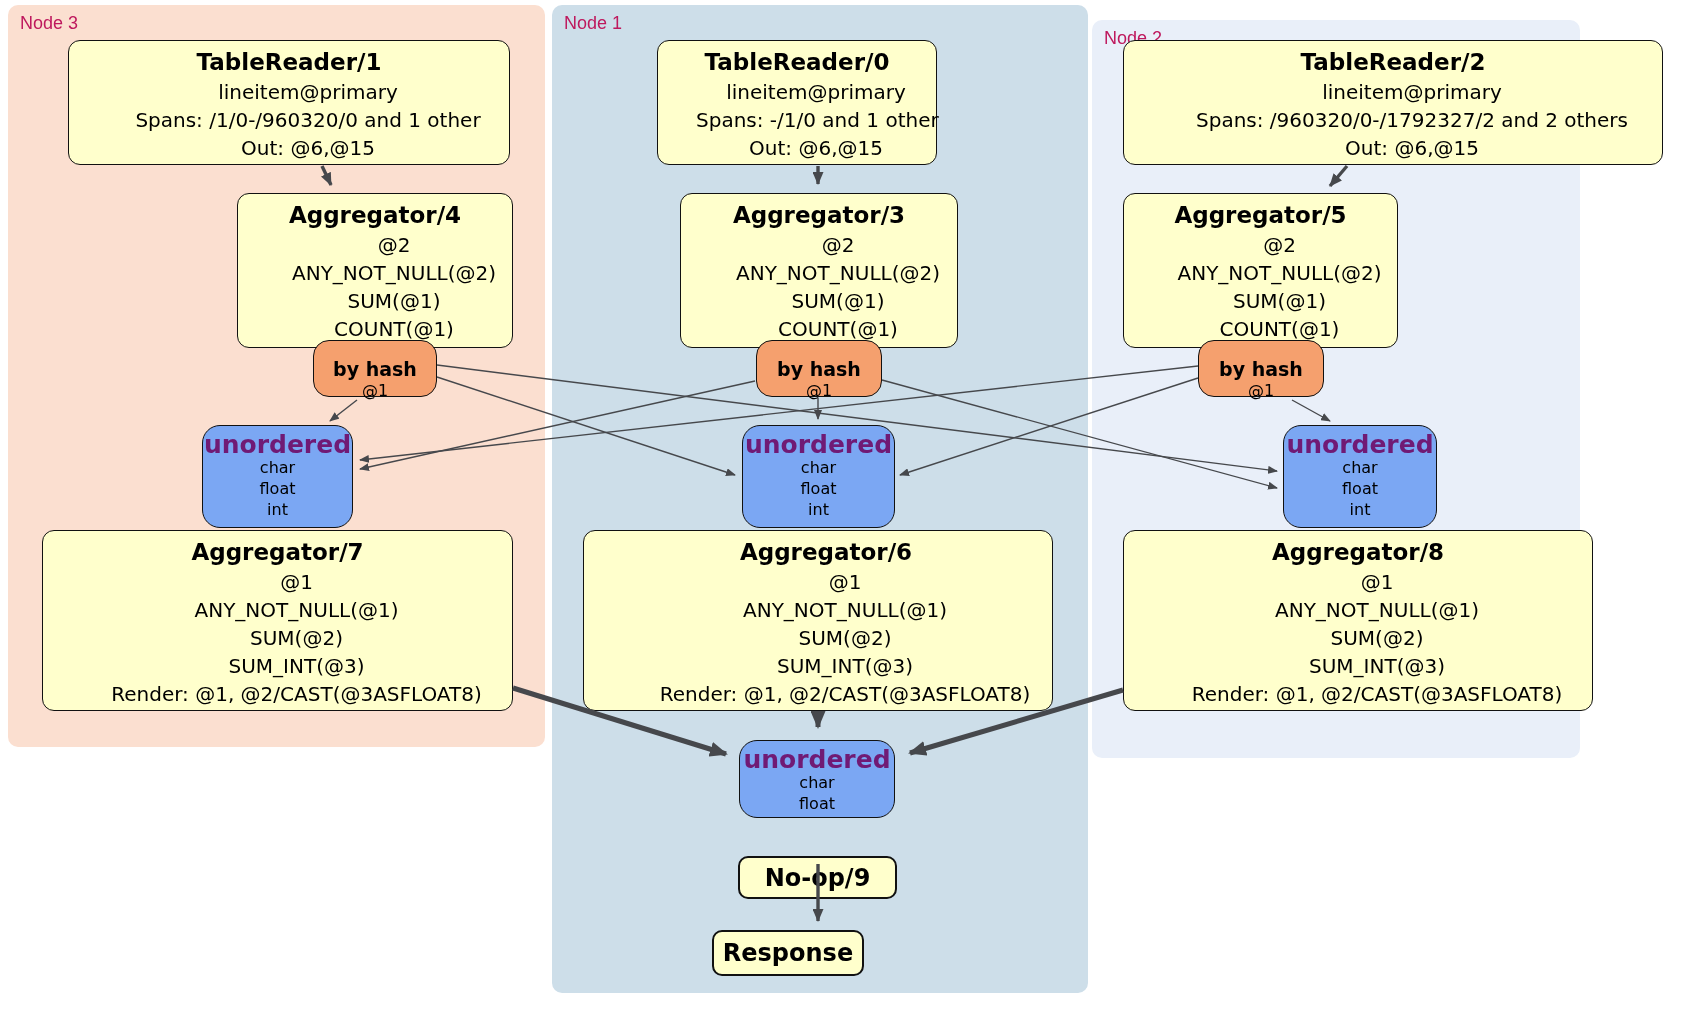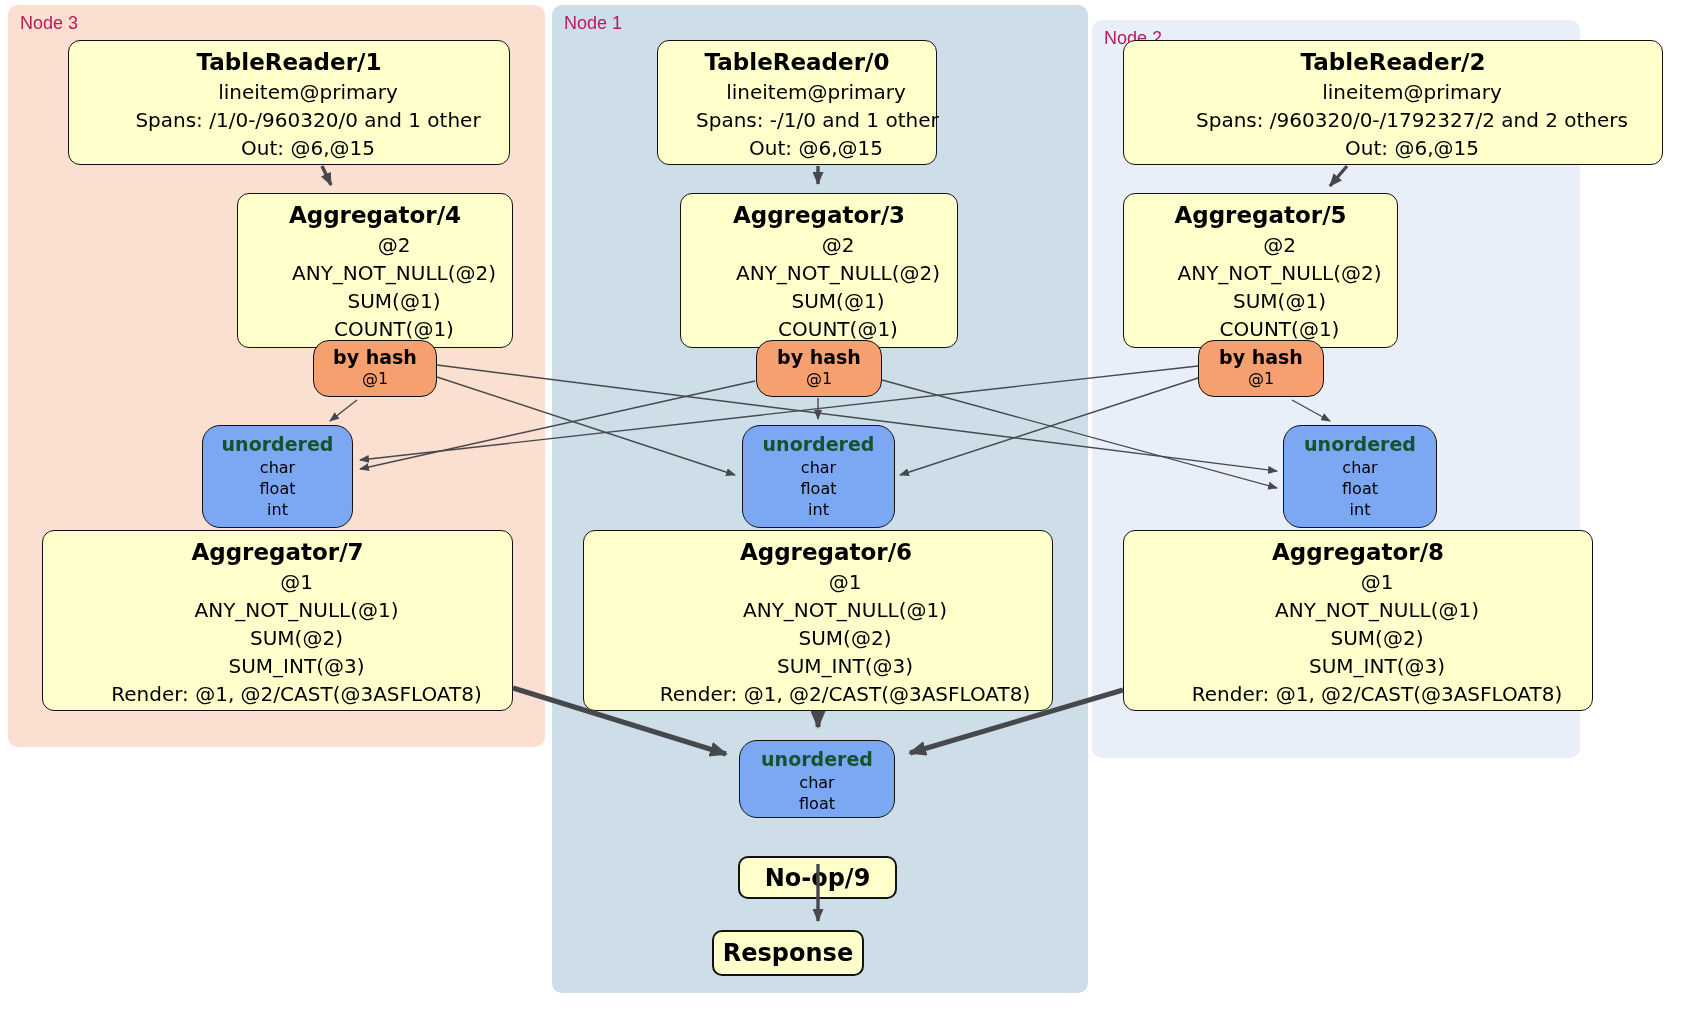--- a/index.html
+++ b/index.html
@@ -18,30 +18,30 @@
 
   .proc{
     position:absolute;background:var(--processor-bg);border:1.7px solid #111;
     border-radius:12px;text-align:center;z-index:2;box-sizing:border-box;padding-top:5px;
   }
   .proc .title{font-weight:bold;font-size:23px;line-height:32px;color:#000;}
   .proc .row{font-size:20px;line-height:28px;color:#000;white-space:nowrap;margin-left:38px;}
 
   .router{
     position:absolute;background:var(--router-bg);border:1.7px solid #111;
-    border-radius:16px;text-align:center;z-index:3;box-sizing:border-box;padding-top:4px;
+    border-radius:16px;text-align:center;z-index:3;box-sizing:border-box;padding-top:16px;
   }
   .router .rlabel{font-weight:bold;font-size:19px;line-height:24px;color:#000;}
   .router .rdetail{font-size:16px;line-height:20px;color:#000;}
 
   .sync{
     position:absolute;background:var(--sync-bg);border:1.7px solid #111;
     border-radius:18px;text-align:center;z-index:2;box-sizing:border-box;padding-top:6px;
   }
-  .sync .slabel{font-weight:bold;font-size:19px;line-height:25px;color:#14532d;}
+  .sync .slabel{font-weight:bold;font-size:25px;line-height:25px;color:#701a75;}
   .sync .srow{font-size:16px;line-height:21px;color:#000;}
 
   .mini{
     position:absolute;background:var(--processor-bg);border:2px solid #111;border-radius:10px;
     display:flex;align-items:center;justify-content:center;z-index:2;box-sizing:border-box;
   }
   .mini .mtitle{font-weight:bold;font-size:24px;color:#000;}
 
   #edge-layer{position:absolute;left:0;top:0;z-index:5;pointer-events:none;}
   .edge-thin{stroke:var(--edge);stroke-width:1.4;fill:none;}

